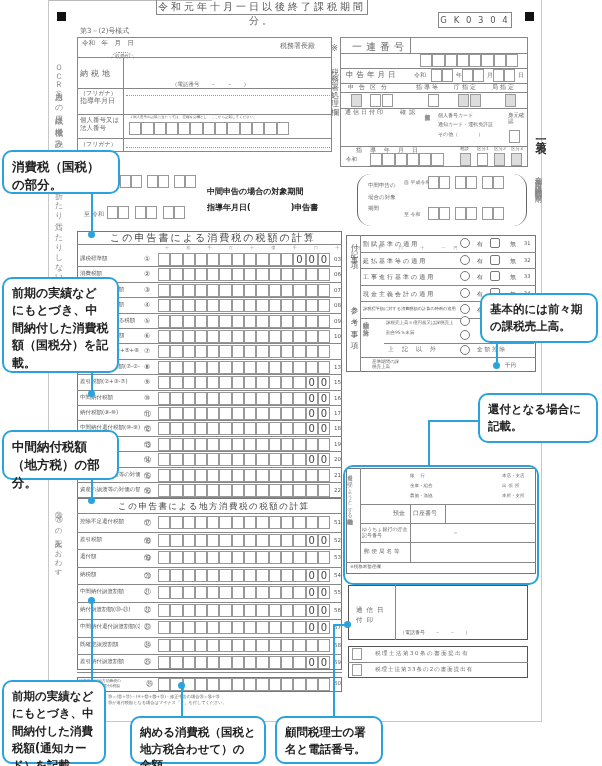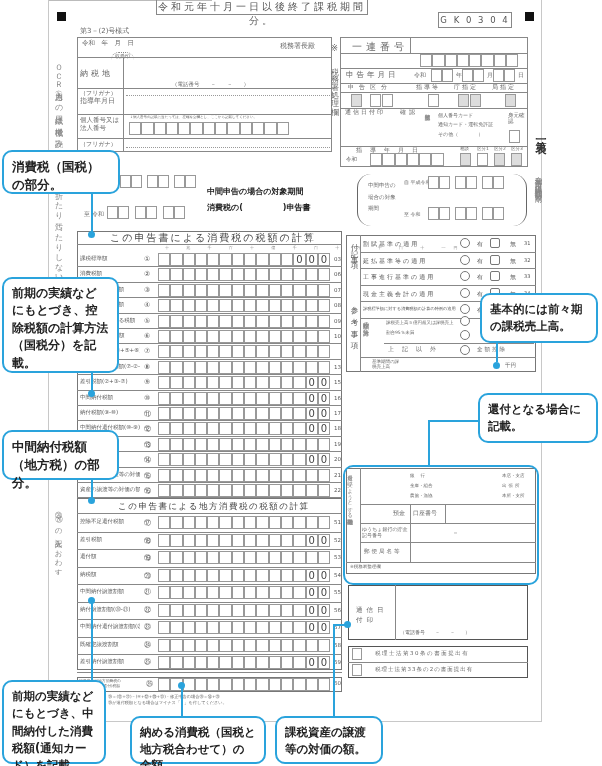--- a/index.html
+++ b/index.html
@@ -207,21 +207,21 @@
     <span style="width:11px"></span>
     <span style="width:11px"></span>
     <span style="width:6px;border:none"></span>
     <span style="width:11px"></span>
     <span style="width:11px"></span>
     <span style="width:6px;border:none"></span>
     <span style="width:11px"></span>
     <span style="width:11px"></span>
   </div>
 <div class="tx" style="left:207px;top:188px;font-size:8px;color:#222;font-weight:bold">中間申告の場合の対象期間</div>
-<div class="tx" style="left:207px;top:204px;font-size:8px;color:#222;font-weight:bold">消費税の(　　　　　)申告書</div>
+<div class="tx" style="left:207px;top:204px;font-size:8px;color:#222;font-weight:bold">指導年月日(　　　　　)申告書</div>
 <div style="position:absolute;left:357px;top:174px;width:170px;height:52px;border-left:1px solid #666;border-right:1px solid #666;border-radius:14px"></div>
 <div class="tx" style="left:368px;top:180px;font-size:5.5px;width:32px;white-space:normal;line-height:2.1">中間申告の場合の対象期間</div>
 <div class="tx" style="left:404px;top:180px;font-size:5px">自 平成令和</div>
 <div class="digitrow" style="left:428px;top:176px">
     <span style="width:11px"></span>
     <span style="width:11px"></span>
     <span style="width:5px;border:none"></span>
     <span style="width:11px"></span>
     <span style="width:11px"></span>
     <span style="width:5px;border:none"></span>
@@ -863,38 +863,38 @@
 <div class="tx" style="left:375px;top:651px;font-size:5.5px;letter-spacing:1.5px">税理士法第30条の書面提出有</div>
 <div class="sq" style="left:352px;top:664px;width:10px;height:12px"></div>
 <div class="tx" style="left:375px;top:667px;font-size:5.5px;letter-spacing:1px">税理士法第33条の2の書面提出有</div>
 
 <div class="line" style="left:91px;top:193px;width:2px;height:42px"></div>
 <div class="dot" style="left:88px;top:231px"></div>
 <div class="callout" style="left:2px;top:150px;width:118px;height:44px">消費税（国税）の部分。</div>
 
 <div class="line" style="left:91px;top:373px;width:2px;height:20px"></div>
 <div class="dot" style="left:88px;top:390px"></div>
-<div class="callout" style="left:2px;top:277px;width:117px;height:96px;font-size:12px">前期の実績などにもとづき、控除税額の計算方法（国税分）を記載。</div>
+<div class="callout" style="left:2px;top:277px;width:117px;height:96px;font-size:12px">前期の実績などにもとづき、中間納付した消費税額（国税分）を記載。</div>
 
 <div class="line" style="left:91px;top:480px;width:2px;height:20px"></div>
 <div class="dot" style="left:88px;top:497px"></div>
 <div class="callout" style="left:2px;top:430px;width:117px;height:50px">中間納付税額（地方税）の部分。</div>
 
 <div class="line" style="left:91px;top:600px;width:2px;height:80px"></div>
 <div class="dot" style="left:88px;top:597px"></div>
 <div class="callout" style="left:2px;top:680px;width:104px;height:84px;font-size:11.5px;line-height:1.5">前期の実績などにもとづき、中間納付した消費税額(通知カード）を記載。</div>
 
 <div class="line" style="left:181px;top:685px;width:2px;height:50px"></div>
 <div class="dot" style="left:178px;top:682px"></div>
 <div class="callout" style="left:130px;top:716px;width:136px;height:48px;font-size:11.5px">納める消費税（国税と地方税合わせて）の金額。</div>
 
 <div class="line" style="left:333px;top:625px;width:2px;height:91px"></div>
 <div class="line" style="left:333px;top:624px;width:15px;height:2px"></div>
 <div class="dot" style="left:344px;top:621px"></div>
-<div class="callout" style="left:275px;top:716px;width:108px;height:48px;font-size:11.5px">課税資産の譲渡等の対価の額。</div>
+<div class="callout" style="left:275px;top:716px;width:108px;height:48px;font-size:11.5px">顧問税理士の署名と電話番号。</div>
 
 <div class="line" style="left:496px;top:342px;width:2px;height:20px"></div>
 <div class="dot" style="left:493px;top:362px"></div>
 <div class="callout" style="left:480px;top:293px;width:118px;height:50px;font-size:11.5px">基本的には前々期の課税売上高。</div>
 
 <div class="line" style="left:428px;top:420px;width:2px;height:47px"></div>
 <div class="line" style="left:428px;top:420px;width:52px;height:2px"></div>
 <div style="position:absolute;left:343px;top:465px;width:196px;height:120px;border:2px solid #2aa3dc;border-radius:10px"></div>
 <div class="callout" style="left:478px;top:393px;width:120px;height:50px;font-size:11.5px">還付となる場合に記載。</div>
 

